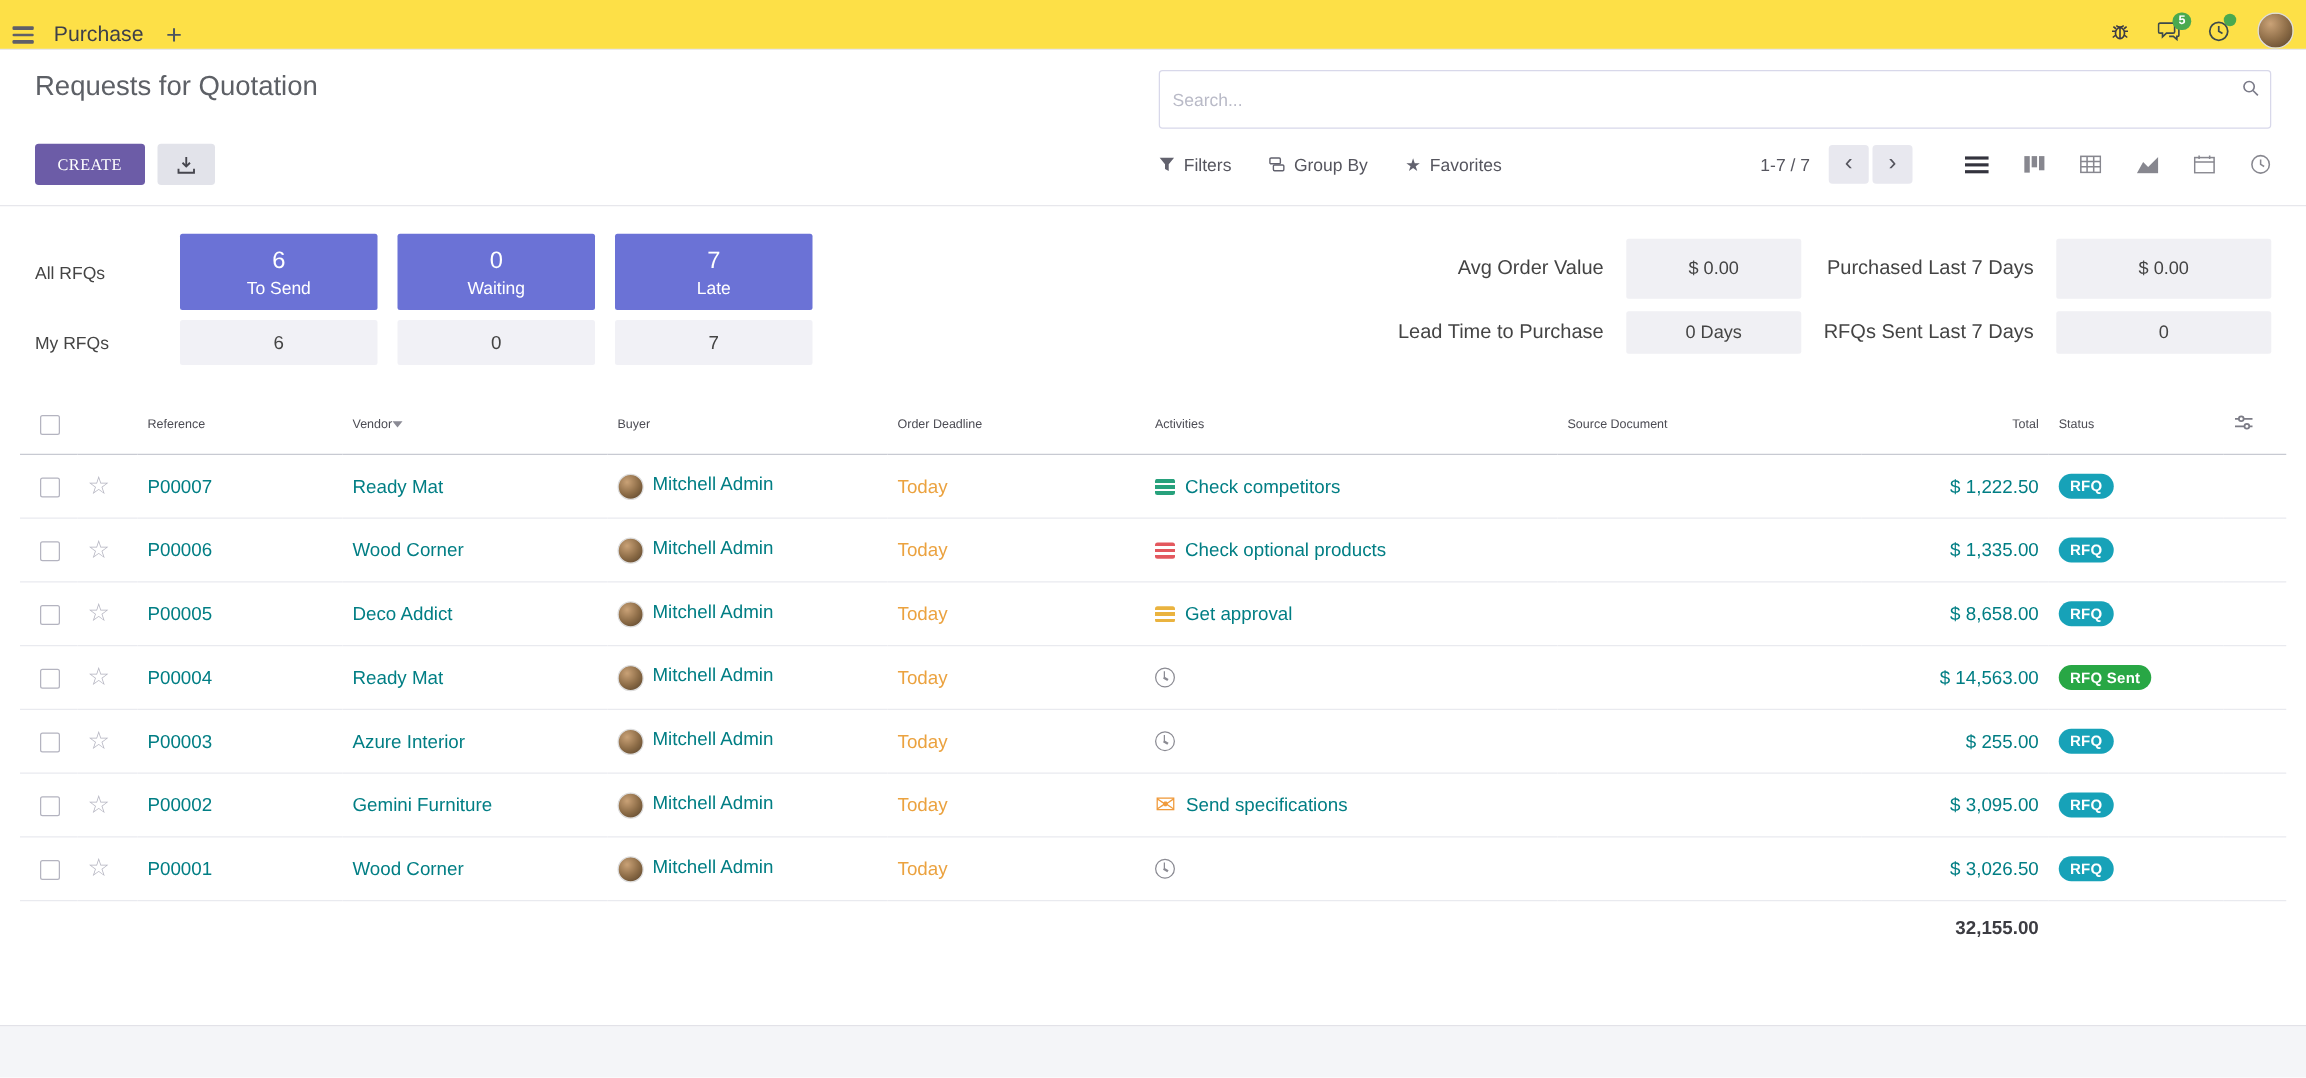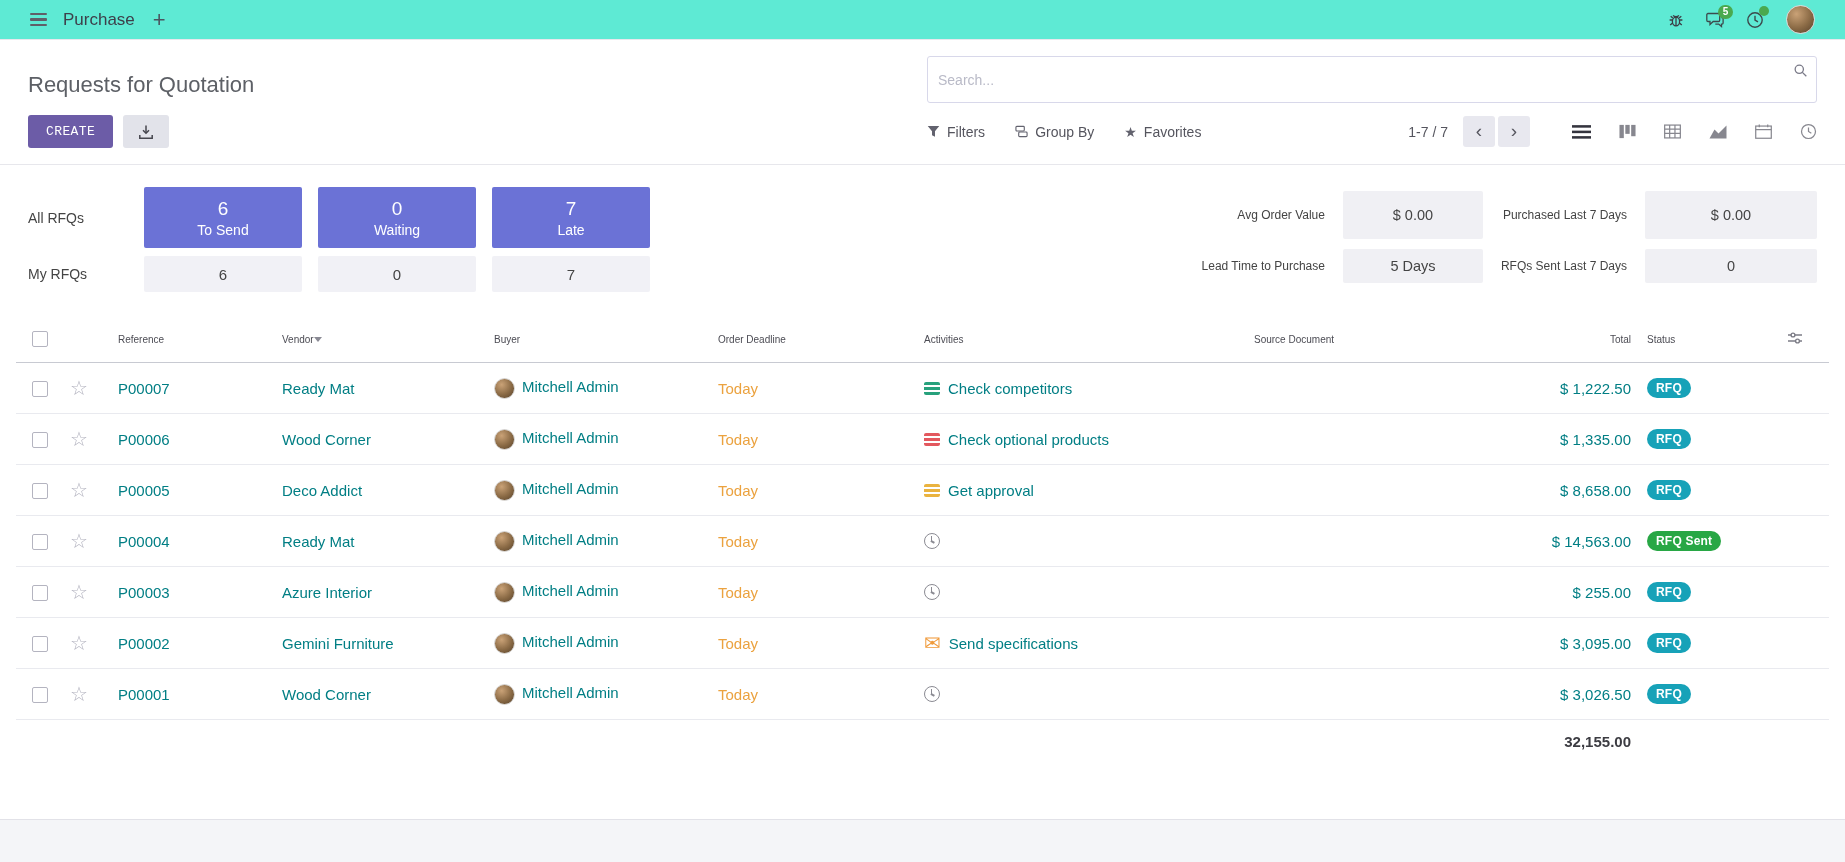--- a/index.html
+++ b/index.html
@@ -1,66 +1,66 @@
 <!DOCTYPE html>
 <html lang="en" style="--primary: #6c5ca7; --tile: #6b72d6; --link: #017e84; --warning: #eba23f; --info: #17a2b8; --success: #28a745;"><head>
 <meta charset="utf-8">
 <style>
   *{box-sizing:border-box;margin:0;padding:0}
   body{font-family:"Liberation Sans",sans-serif;color:#444;background:#f4f5f8;min-height:862px}
   [data-interactable="true"]{cursor:pointer}
 
   
-  .navbar{display:flex;justify-content:space-between;align-items:center;height:40px;background:#5eead4;border-bottom:1px solid #e8e8ed;padding:0 30px}
+  .navbar{display:flex;justify-content:space-between;align-items:flex-end;height:40px;background:#fde047;border-bottom:1px solid #e8e8ed;padding:0 10px}
   .nav-left{display:flex;align-items:center;gap:16px}
   .hamburger{display:inline-flex;flex-direction:column;gap:3px}
   .hamburger i{display:block;width:17px;height:2.5px;background:#5f5f68;border-radius:1px}
   .app-name{font-size:17px;font-weight:500;color:#3d3f4a}
   .nav-plus{font-size:22px;color:#4b5560;line-height:1;margin-left:2px}
   .nav-right{display:flex;align-items:center;gap:22px}
   .nav-icon{position:relative;display:inline-flex;align-items:center}
   .nav-badge{position:absolute;top:-7px;right:-9px;background:#4aa94f;color:#fff;font-size:10px;font-weight:700;min-width:15px;height:14px;border-radius:8px;display:flex;align-items:center;justify-content:center;padding:0 3px}
   .nav-badge.dot{min-width:10px;height:10px;right:-5px;top:-5px;padding:0}
   .avatar{width:29px;height:29px;border-radius:50%;background:radial-gradient(circle at 35% 30%,#caa277,#8a6a45 55%,#55402a);border:1px solid #ddd}
 
   
   .content{background:#fff;border-bottom:1px solid #e2e2e8;padding-bottom:55px}
 
   
   .control-panel{padding:16px 28px 16px;border-bottom:1px solid #e7e7ec}
   .cp-row1{display:flex;align-items:flex-start;justify-content:space-between}
-  .page-title{font-size:22px;font-weight:400;color:#5d6066;margin-top:16px}
+  .page-title{font-size:22px;font-weight:400;color:#5d6066;margin-top:0}
   .searchbox{position:relative;width:890px}
   .searchbox input{width:100%;height:47px;border:1px solid #d8d8ea;border-radius:3px;padding:0 34px 0 10px;font-size:14px;font-family:inherit;color:#444;outline:none}
   .searchbox input::placeholder{color:#b9bac7}
   .searchbox .mag{position:absolute;right:9px;top:7px}
   .cp-row2{display:flex;align-items:center;justify-content:space-between;margin-top:12px}
   .cp-left{display:flex;align-items:center;gap:10px}
-  .btn-create{background:var(--primary,#6c5ca7);color:#fff;border:none;border-radius:3px;height:33px;padding:0 18px;font-size:13px;font-weight:500;letter-spacing:.4px;font-family:Liberation Mono, monospace}
+  .btn-create{background:var(--primary,#6c5ca7);color:#fff;border:none;border-radius:3px;height:33px;padding:0 18px;font-size:13px;font-weight:500;letter-spacing:.4px;font-family:Liberation Serif, serif}
   .btn-download{background:#e2e3ea;border:none;border-radius:3px;height:33px;width:46px;display:inline-flex;align-items:center;justify-content:center}
   .cp-right{width:890px;display:flex;align-items:center}
   .cp-tools{display:flex;gap:30px}
   .cp-tool{display:inline-flex;align-items:center;gap:7px;font-size:14px;color:#55555e}
   .fav-star{font-size:14px;color:#62626e;line-height:1}
   .pager{margin-left:auto;display:flex;align-items:center;gap:3px;margin-right:42px}
   .pager-text{font-size:14px;color:#55555e;margin-right:12px}
   .pager-btn{width:32px;height:31px;border:none;border-radius:3px;background:#e8e8ef;color:#55555e;font-size:19px;line-height:1;font-family:inherit;display:inline-flex;align-items:center;justify-content:center;padding-bottom:3px}
   .switcher{display:flex;gap:28px;align-items:center}
   .sw{display:inline-flex;align-items:center}
 
   
   .dashboard{display:flex;justify-content:space-between;align-items:flex-start;padding:22px 28px 24px}
   .dash-grid{display:grid;grid-template-columns:100px 158px 158px 158px;gap:8px 16px;align-items:center}
   .dash-label{font-size:14px;color:#444}
   .tile{height:61px;background:var(--tile,#6b72d6);border-radius:2px;color:#fff;display:flex;flex-direction:column;align-items:center;justify-content:center;gap:2px}
   .tile-count{font-size:19px;font-weight:500}
   .tile-label{font-size:14px}
   .mybox{height:36px;background:#f1f1f6;border-radius:2px;display:flex;align-items:center;justify-content:center;font-size:15px;color:#444}
   .stats-grid{display:grid;grid-template-columns:auto 140px auto 172px;column-gap:18px;row-gap:10px;align-items:center;margin-top:4px}
-  .stat-label{font-size:12px;color:#444;text-align:right}
+  .stat-label{font-size:16px;color:#444;text-align:right}
   .stat-box{background:#f0f0f4;border-radius:2px;display:flex;align-items:center;justify-content:center;font-size:14.5px;color:#444}
   .stat-box.r1{height:48px}
   .stat-box.r2{height:34px}
 
   
   .table-wrap{padding:0 16px}
   table{width:100%;border-collapse:collapse;table-layout:fixed;background:#fff}
   thead th{font-size:10px;color:#4c4c54;font-weight:500;text-align:left;padding:14px 8px;border-bottom:1px solid #c8cad2;white-space:nowrap}
   thead th.th-total{text-align:right}
   tbody td{padding:0 8px;height:51px;border-bottom:1px solid #e9eaef;font-size:15px;white-space:nowrap;overflow:hidden}
@@ -260,21 +260,21 @@
       <div class="mybox" data-interactable="true">6</div>
       <div class="mybox" data-interactable="true">0</div>
       <div class="mybox" data-interactable="true">7</div>
     </div>
     <div class="stats-grid" data-interactable="false">
       <div class="stat-label" data-interactable="false">Avg Order Value</div>
       <div class="stat-box r1" data-interactable="false">$ 0.00</div>
       <div class="stat-label" data-interactable="false">Purchased Last 7 Days</div>
       <div class="stat-box r1" data-interactable="false">$ 0.00</div>
       <div class="stat-label" data-interactable="false">Lead Time to Purchase</div>
-      <div class="stat-box r2" data-interactable="false">5 Days</div>
+      <div class="stat-box r2" data-interactable="false">0 Days</div>
       <div class="stat-label" data-interactable="false">RFQs Sent Last 7 Days</div>
       <div class="stat-box r2" data-interactable="false">0</div>
     </div>
   </div>
 
   <div class="table-wrap" data-interactable="false">
     <table>
       <colgroup>
         <col style="width:46px">
           <col style="width:48px">

